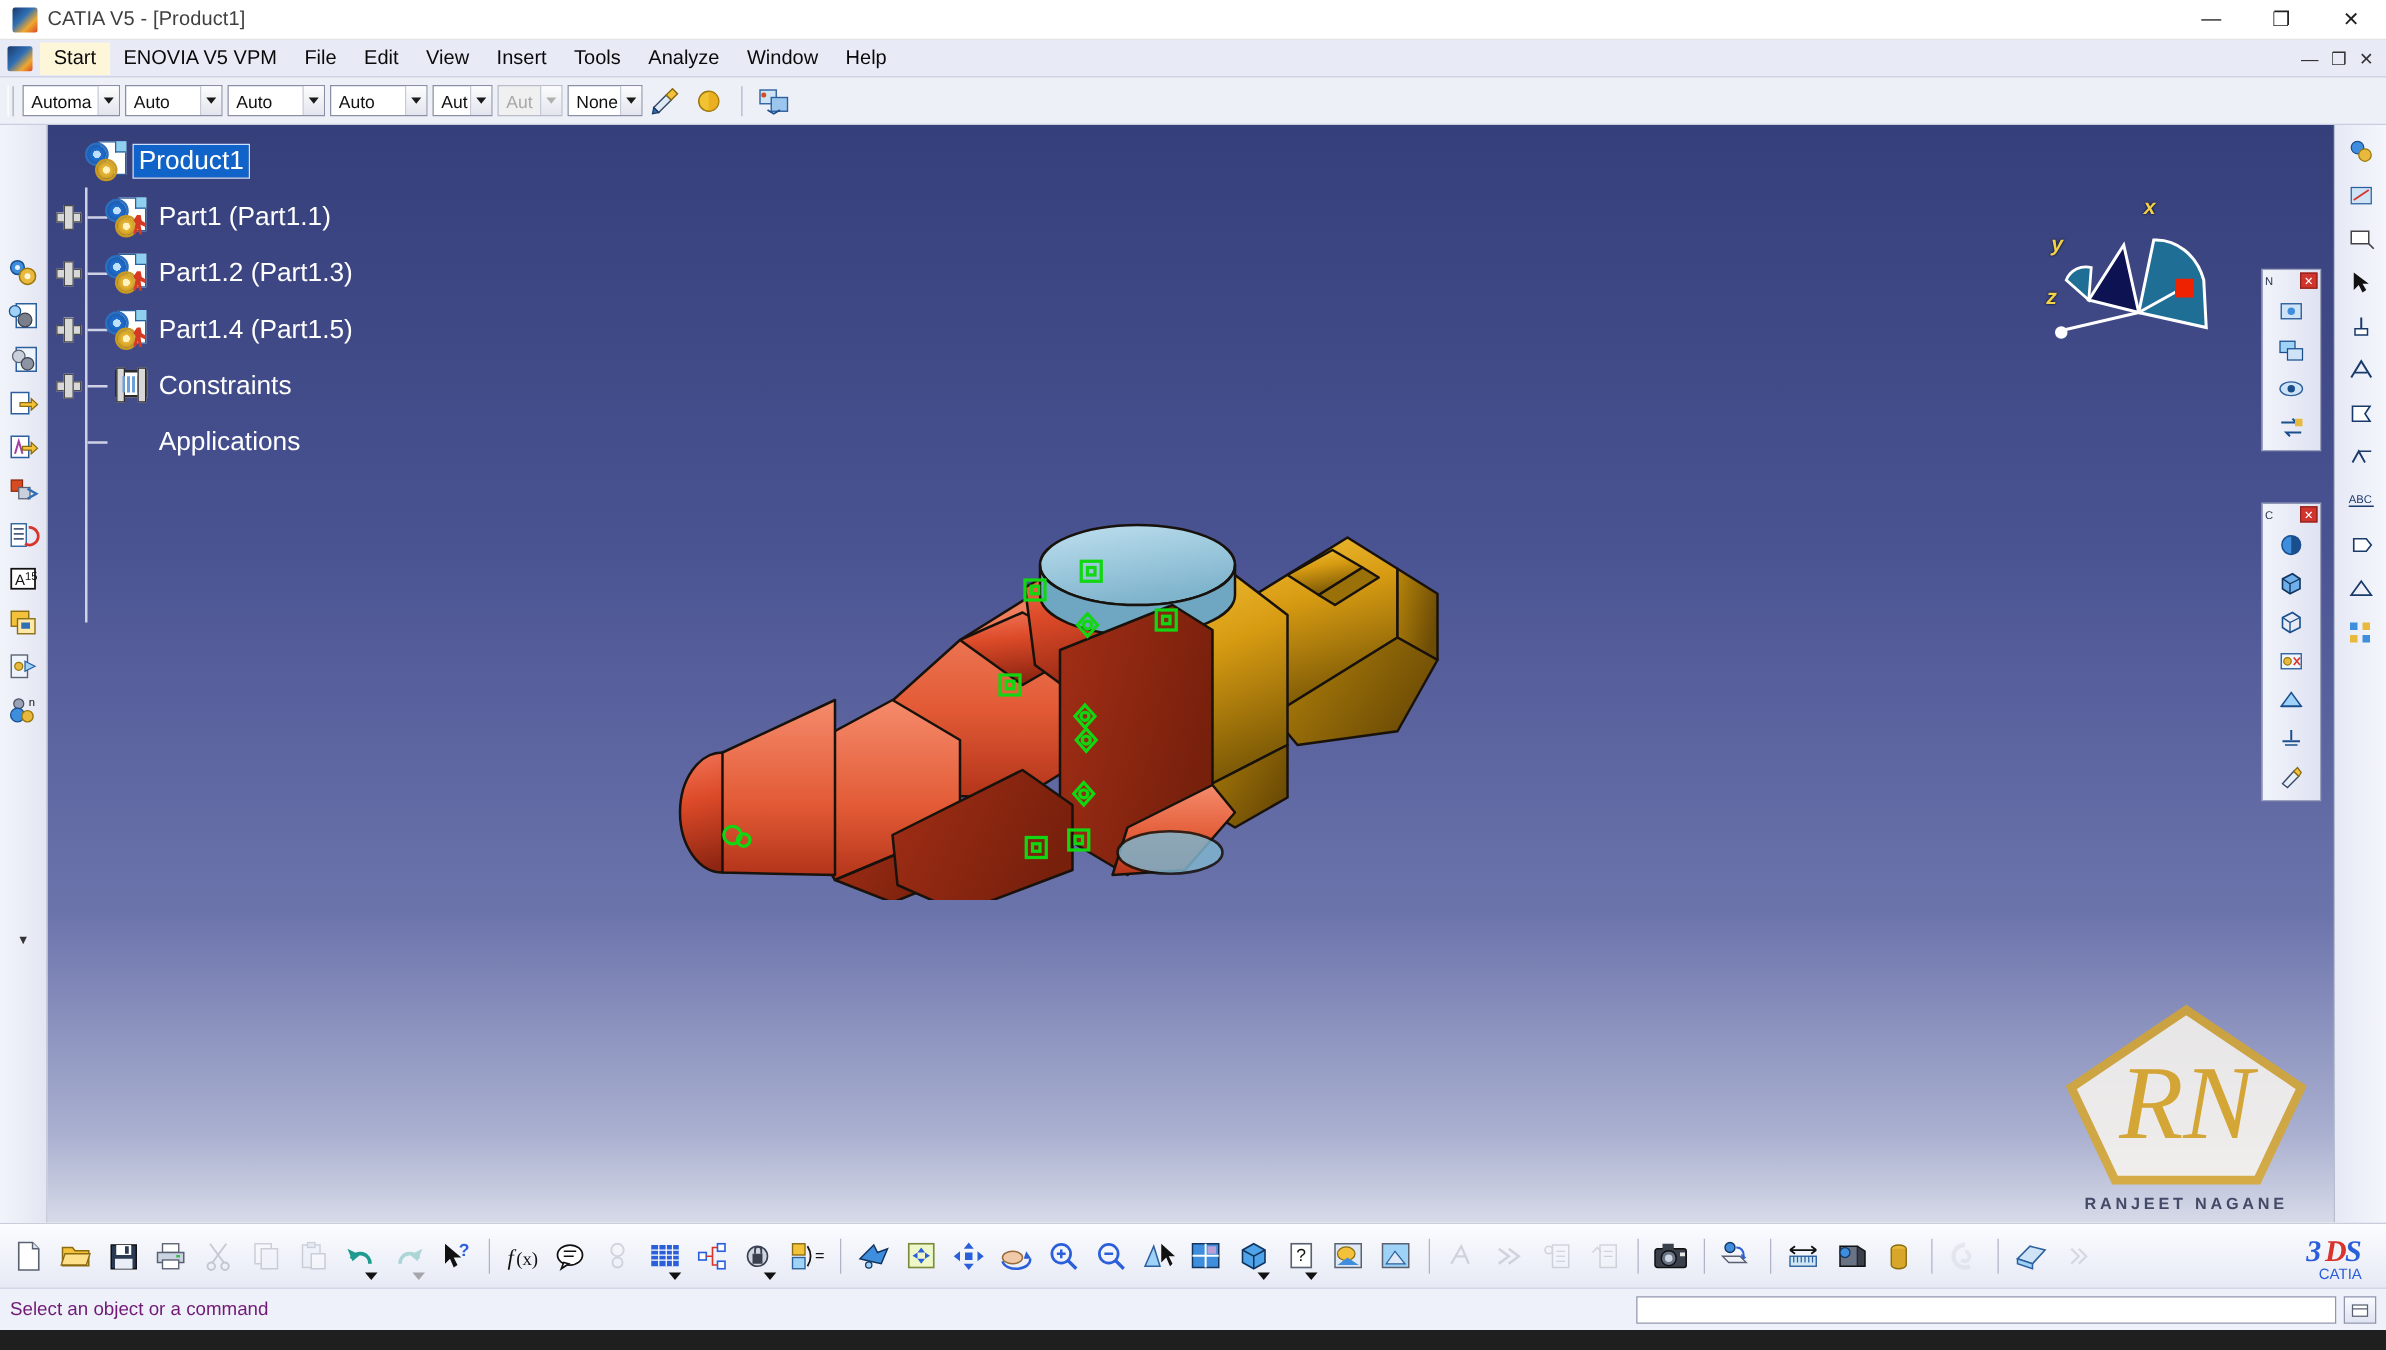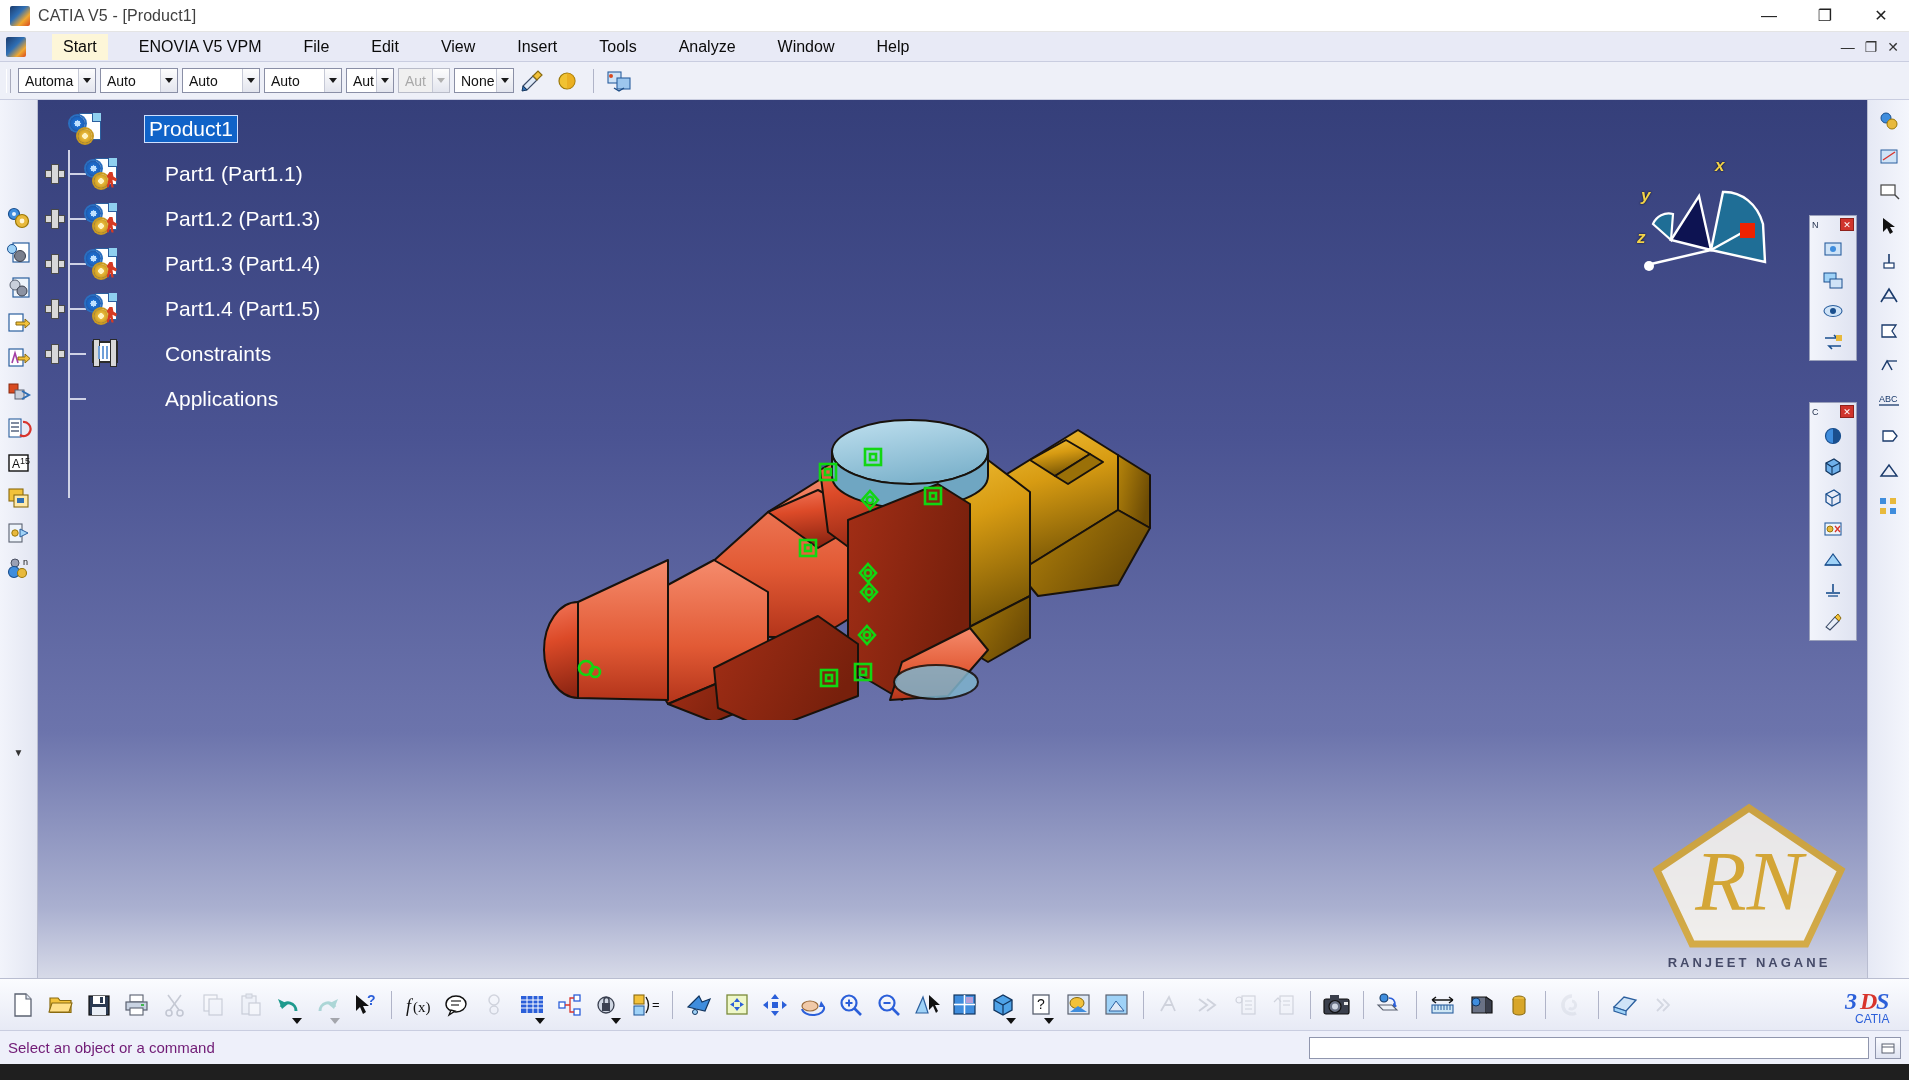--- a/index.html
+++ b/index.html
@@ -17,21 +17,21 @@
   #winbtns div { width:56px; display:flex; align-items:center; justify-content:center;
     font-size:16px; color:#222; cursor:default; }
 
   
   #menubar { height:30px; background:#e8eaf6; display:flex; align-items:center;
     border-bottom:1px solid #c9cde0; position:relative; }
   #menubar .mico { width:20px; height:20px; margin:0 6px 0 6px;
     background:linear-gradient(135deg,#1b3a6b,#2f6fb5 45%,#f0a830 75%,#d84a20);
     border-radius:2px; flex:0 0 auto; }
   .menu-item { font-size:16px; color:#0a0a0a; padding:4px 11px; cursor:default;
-    white-space:nowrap;margin-left:20px; }
+    white-space:nowrap; }
   .menu-item.active { background:#fdf6d8; }
   #menubar .mdi-btns { margin-left:auto; display:flex; gap:10px;
     padding-right:10px; font-size:14px; color:#333; }
   #menubar .mdi-btns span { cursor:default; }
 
   
   #ddbar { height:38px; background:#eef0f8; display:flex; align-items:center;
     gap:4px; padding:0 6px; border-bottom:1px solid #c9cde0; }
   .grip { width:5px; height:24px; border-left:1px solid #fff; border-right:1px solid #a8abbd;
     margin-right:3px; flex:0 0 auto; }
@@ -71,21 +71,21 @@
   #tree { position:absolute; left:4px; top:6px; font-size:21px; color:#fff;
     z-index:4; user-select:none; }
   .tnode { display:flex; align-items:center; height:45px; white-space:nowrap; }
   .tplus { width:26px; height:26px; flex:0 0 auto; position:relative; margin-right:2px; }
   .tplus.has::before, .tplus.has::after { content:""; position:absolute; background:#d8d8d8;
     box-shadow:0 0 0 1px #4a4a4a inset; }
   .tplus.has::before { left:3px; top:9px; width:20px; height:8px; }
   .tplus.has::after { left:9px; top:3px; width:8px; height:20px; }
   .tdash { width:16px; height:2px; background:#cfd2e6; flex:0 0 auto; }
   .ticon { width:32px; height:34px; flex:0 0 auto; position:relative; margin-right:5px; }
-  .tlbl { padding:1px 4px;margin-left:38px; }
+  .tlbl { padding:1px 4px; }
   .tlbl.sel { background:#1063c8; outline:1px solid #cfe0ff; }
   #trunk { position:absolute; left:26px; top:44px; width:2px; height:348px;
     background:#cfd2e6; }
 
   
   .pg { position:absolute; left:9px; top:1px; width:22px; height:27px; background:#fff;
     border:1px solid #2b5f9e; }
   .pg::after { content:""; position:absolute; right:-1px; top:-1px; width:8px; height:8px;
     background:#8fd0ef; border-left:1px solid #2b5f9e; border-bottom:1px solid #2b5f9e; }
   .pg.hatch { background:repeating-linear-gradient(45deg,#fff 0 2px,#b9c4dd 2px 4px); }
@@ -373,31 +373,20 @@
           <div class="tnode">
             <div class="tplus has"></div>
             <div class="tdash"></div>
             <div class="ticon">
               <div class="pg"></div>
               <div class="gearB"></div>
               <div class="gearY"></div>
               <div class="manR"></div>
             </div>
             <div class="tlbl">Part1.2 (Part1.3)</div>
-          </div>
-          <div class="tnode">
-            <div class="tplus has"></div>
-            <div class="tdash"></div>
-            <div class="ticon">
-              <div class="pg"></div>
-              <div class="gearB"></div>
-              <div class="gearY"></div>
-              <div class="manR"></div>
-            </div>
-            <div class="tlbl">Part1.3 (Part1.4)</div>
           </div>
           <div class="tnode">
             <div class="tplus has"></div>
             <div class="tdash"></div>
             <div class="ticon">
               <div class="pg"></div>
               <div class="gearB"></div>
               <div class="gearY"></div>
               <div class="manR"></div>
             </div>

